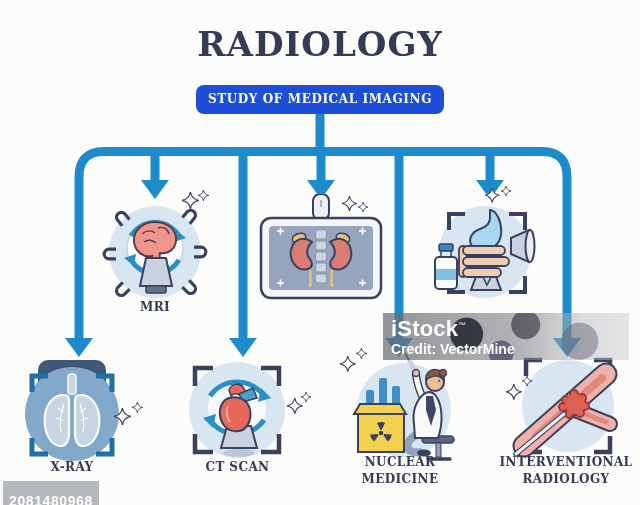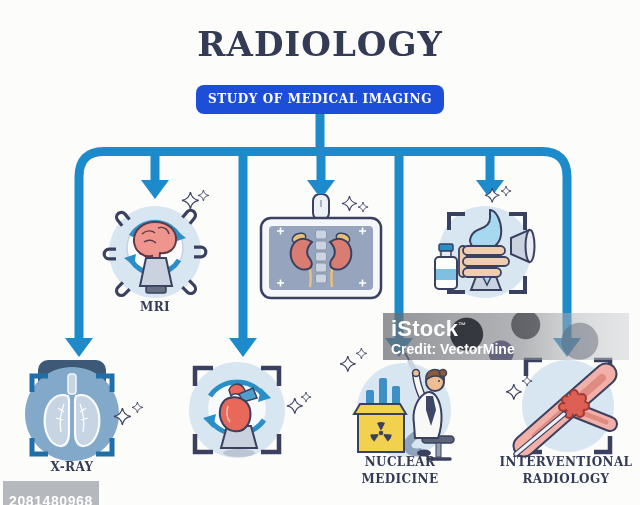--- a/index.html
+++ b/index.html
@@ -187,20 +187,21 @@
     <path d="M49 54 C47 60 48 66 51 70" fill="none" stroke="#F7FAFC" stroke-width="1.5" opacity=".6"></path>
     <g fill="none" stroke="#3A4160" stroke-width="4.5">
       <path d="M16 34 V16 H34"></path>
         <path d="M82 16 H100 V34"></path>
       <path d="M100 82 V100 H82"></path>
         <path d="M34 100 H16 V82"></path>
     </g>
     <use href="#spark" fill="#FCFCFA" stroke="#3A4160" stroke-width="1.8" transform="translate(108,46) scale(0.65)"></use>
     <use href="#spark" fill="#FCFCFA" stroke="#3A4160" stroke-width="2" transform="translate(122,40) scale(0.42)"></use>
   </svg>
+  <div class="node-label" style="left:180px;top:459px;width:115px">CT SCAN</div>
 
   <svg class="icon" style="left:336px;top:348px" width="130" height="120" viewBox="0 0 130 120">
     <circle cx="68" cy="62" r="47" fill="#D8E6F2"></circle>
     <g fill="#3E8FC6">
       <rect x="30" y="42" width="8" height="26" rx="2"></rect>
       <rect x="43" y="30" width="8" height="38" rx="2"></rect>
       <rect x="56" y="38" width="8" height="30" rx="2"></rect>
     </g>
     <rect x="86" y="88" width="32" height="7" rx="3.5" fill="#5B6478" stroke="#3A4160" stroke-width="1.5"></rect>
     <rect x="100" y="95" width="5" height="14" fill="#98A2B2" stroke="#3A4160" stroke-width="1"></rect>

